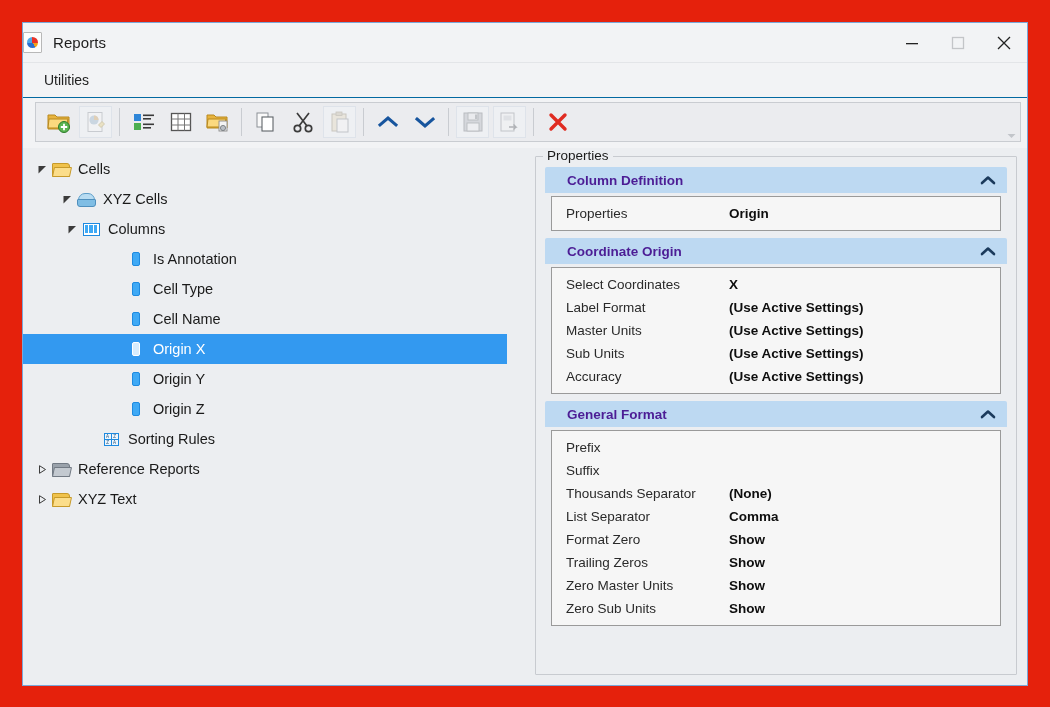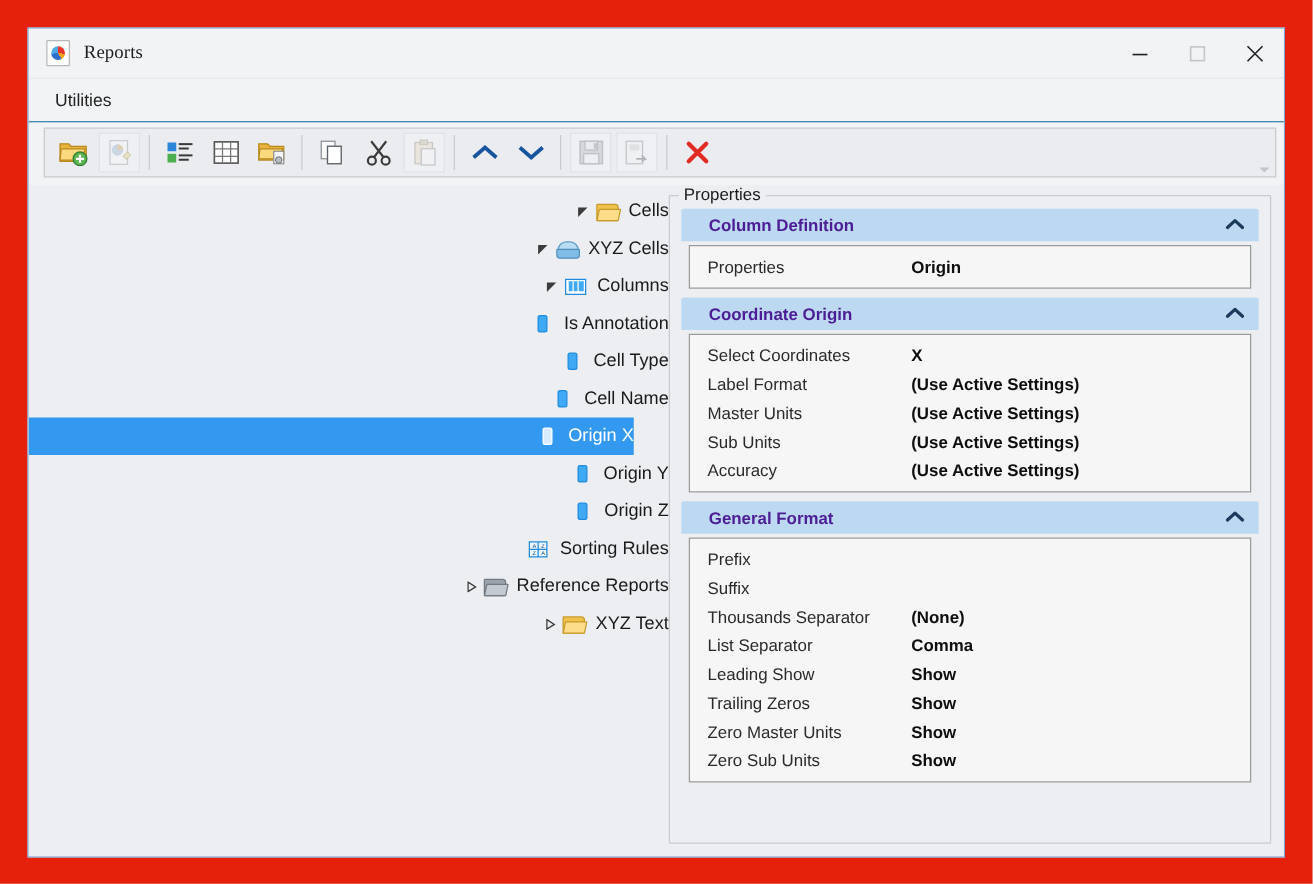--- a/index.html
+++ b/index.html
@@ -33,23 +33,21 @@
     height: 39px;
     min-height: 39px;
     background: #f2f3f5;
     display: flex;
     align-items: center;
     border-bottom: 1px solid #e3e5e8;
   }
   .title-left {
     display: flex;
     align-items: center;
-    padding-left: 14px;
     flex: 1;
-    font-family: Liberation Serif, serif;
   }
   .app-icon {
     width: 17px;
     height: 19px;
     position: relative;
     background: #fdfdfd;
     border: 1px solid #b8b8b8;
     border-radius: 1px;
     margin-right: 11px;
     flex-shrink: 0;
@@ -166,21 +164,20 @@
     box-sizing: border-box;
   }
   .tree-row {
     height: 30px;
     display: flex;
     align-items: center;
     padding-left: 10px;
     font-size: 14.5px;
     color: #1a1a1a;
     box-sizing: border-box;
-    justify-content: flex-end;
   }
   .tree-row.selected {
     background: #3399f0;
     color: #ffffff;
     margin-right: 28px;
   }
   .twisty {
     width: 18px;
     height: 18px;
     display: flex;
@@ -663,21 +660,21 @@
               </div>
               <div class="prop-row">
                 <div class="prop-name">Thousands Separator</div>
                 <div class="prop-value">(None)</div>
               </div>
               <div class="prop-row">
                 <div class="prop-name">List Separator</div>
                 <div class="prop-value">Comma</div>
               </div>
               <div class="prop-row">
-                <div class="prop-name">Leading Show</div>
+                <div class="prop-name">Format Zero</div>
                 <div class="prop-value">Show</div>
               </div>
               <div class="prop-row">
                 <div class="prop-name">Trailing Zeros</div>
                 <div class="prop-value">Show</div>
               </div>
               <div class="prop-row">
                 <div class="prop-name">Zero Master Units</div>
                 <div class="prop-value">Show</div>
               </div>

